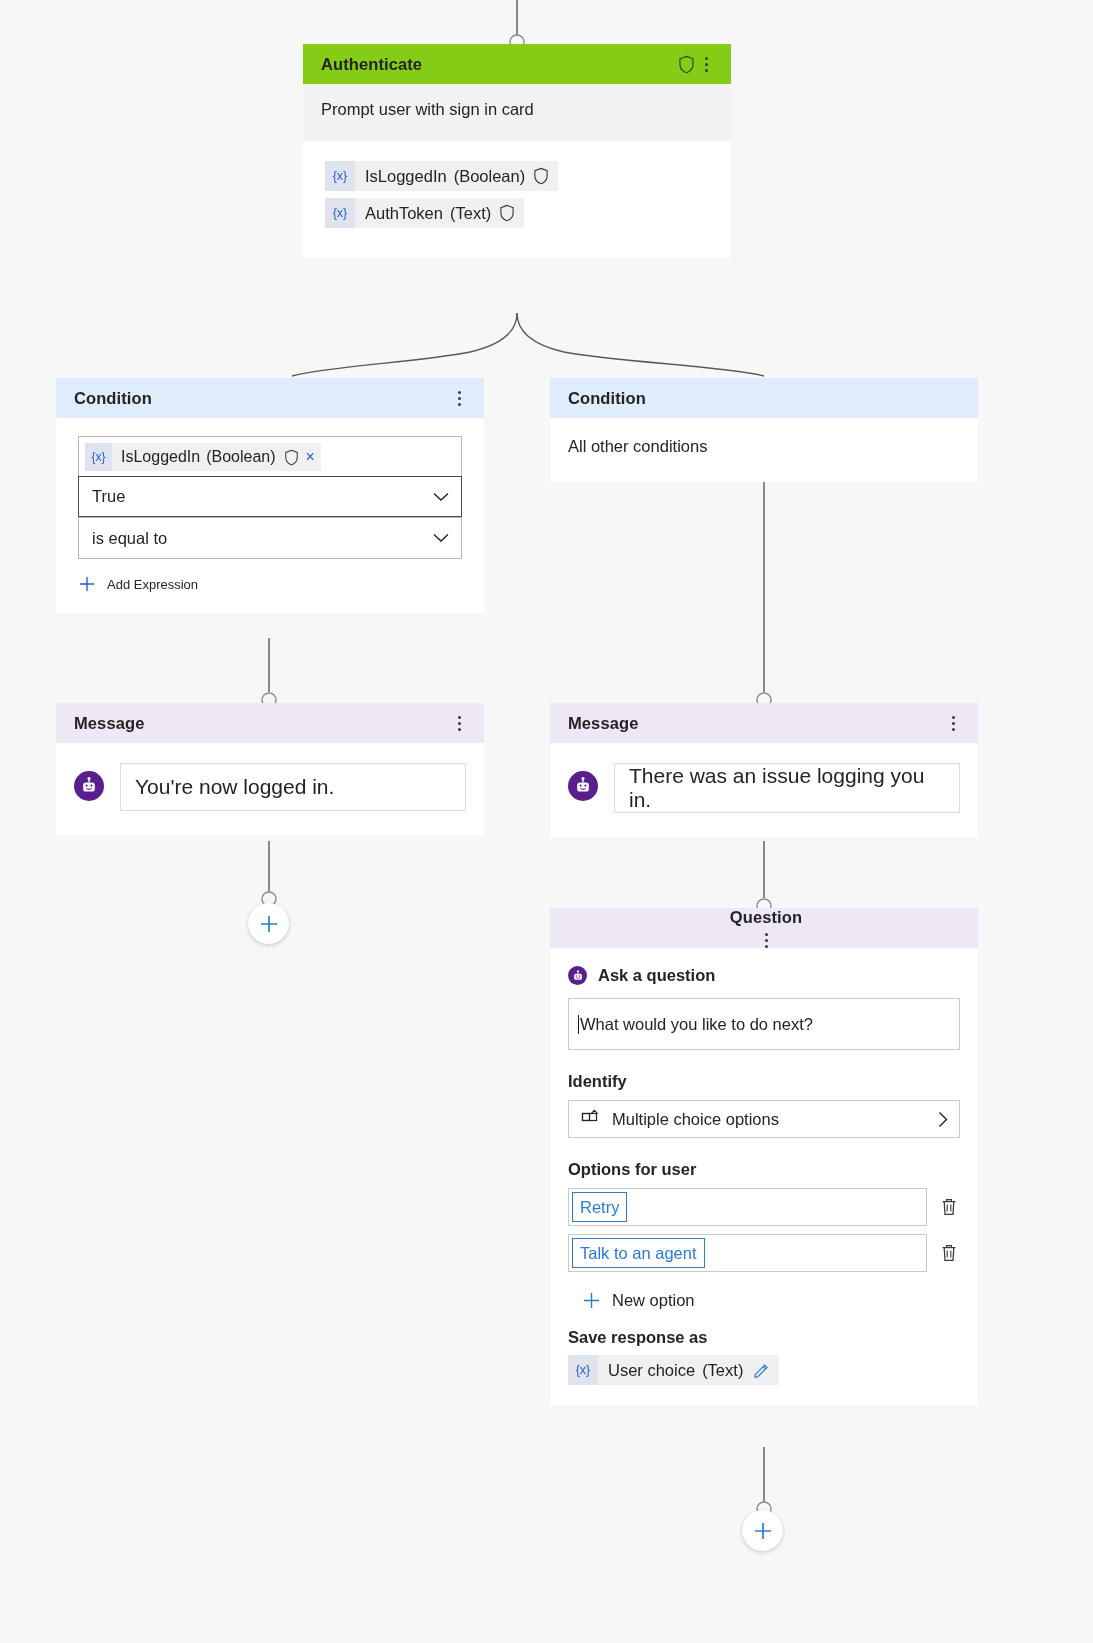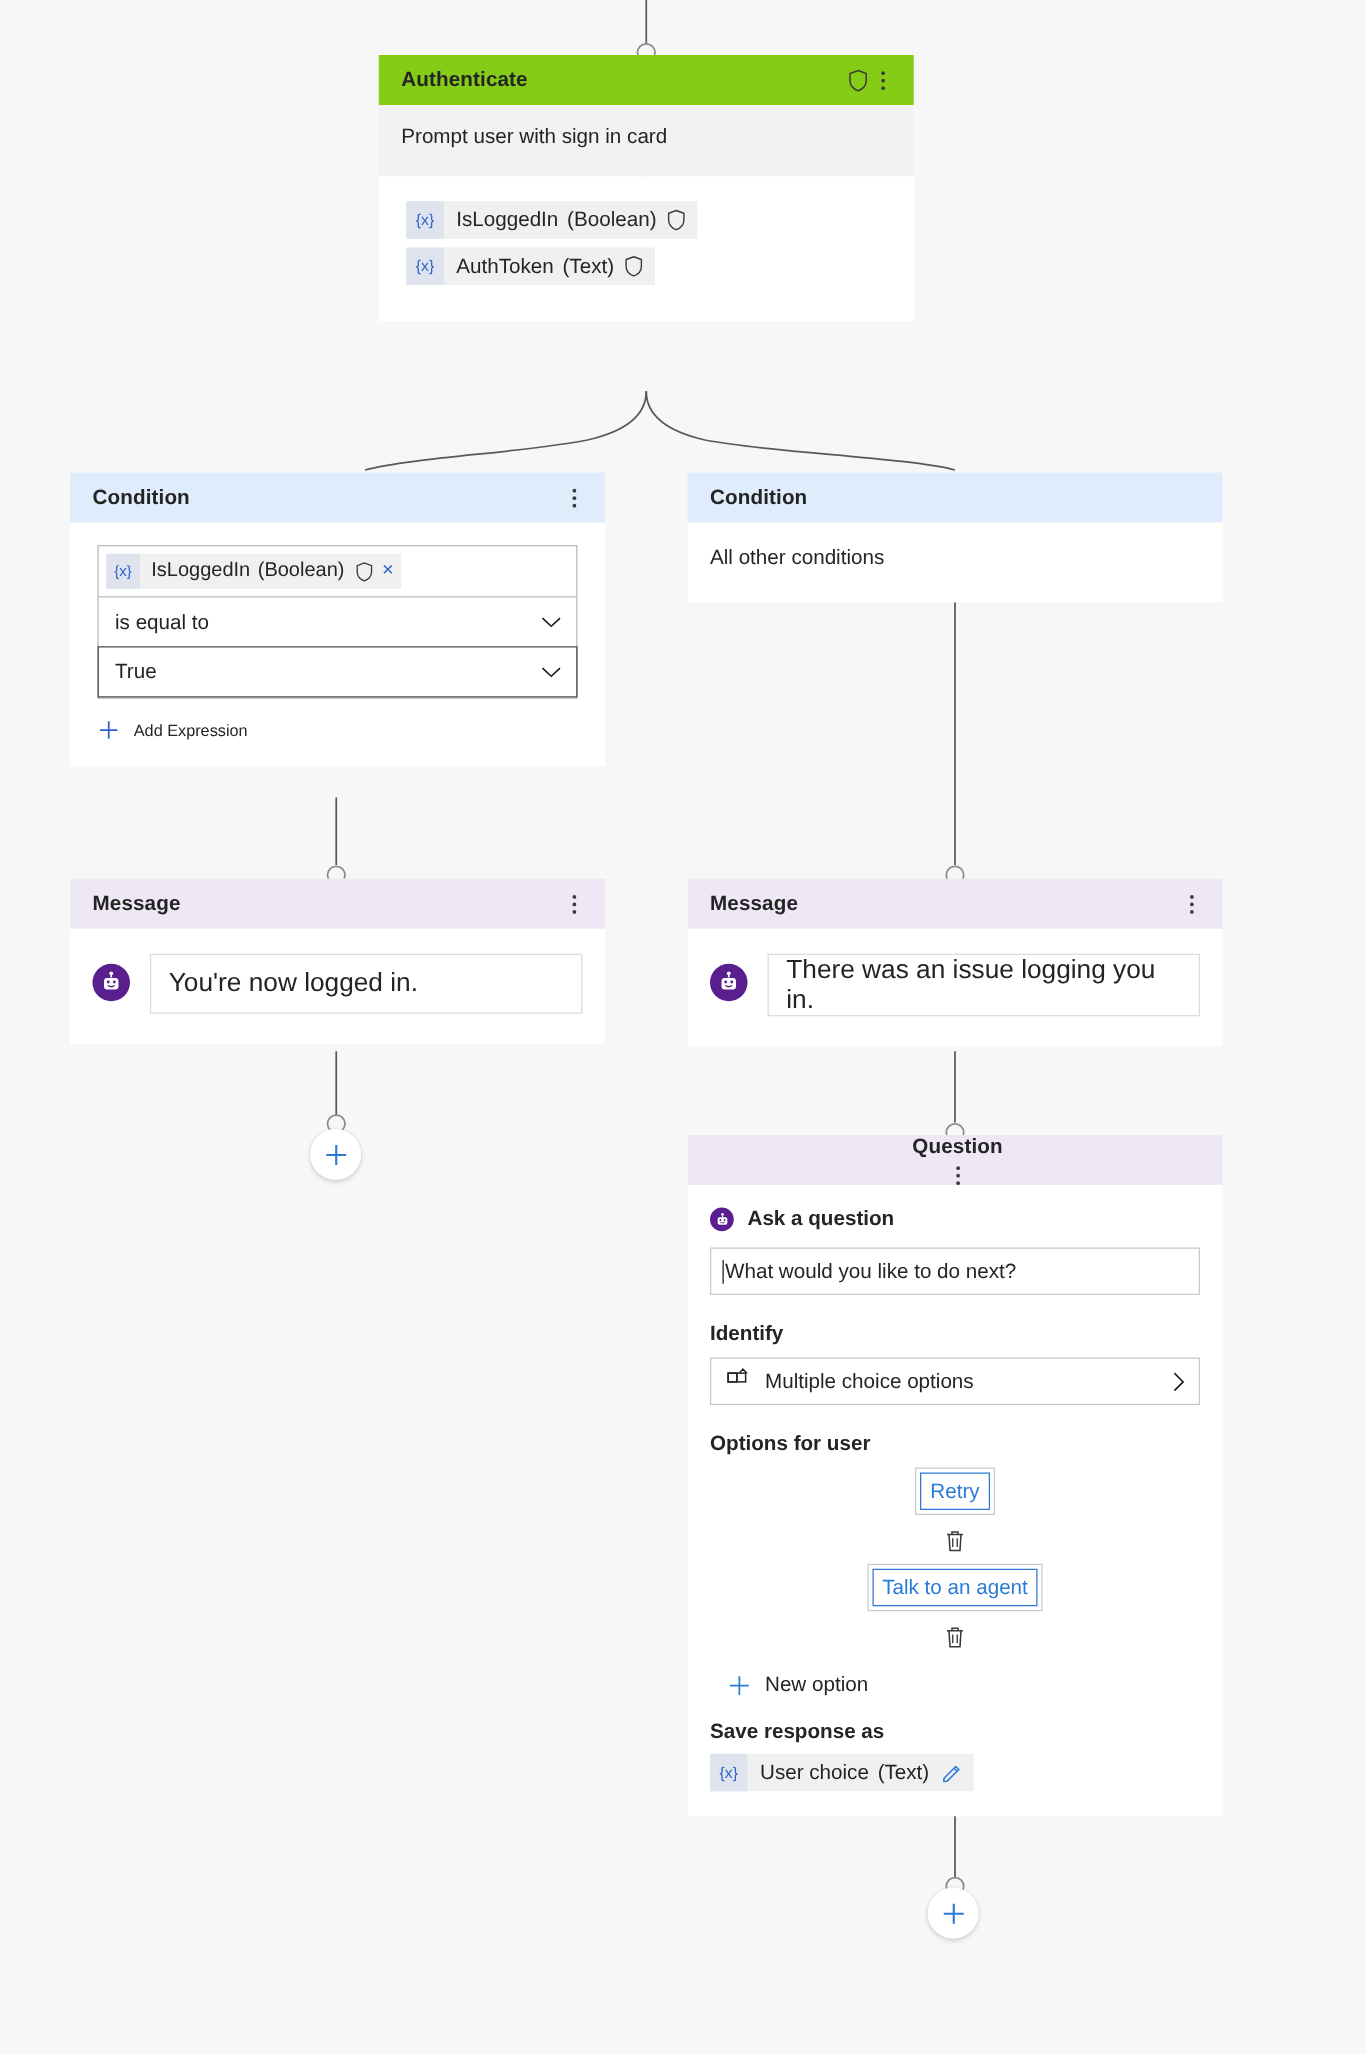--- a/index.html
+++ b/index.html
@@ -108,31 +108,31 @@
   #question { left: 550px; top: 908px; width: 428px; }
   #question .node-hdr { background: #eee7f5; flex-direction: column; }
   .q-body { padding: 18px 18px 20px 18px; }
   .q-askrow { display: flex; align-items: center; gap: 11px; margin-bottom: 13px; }
   .q-askrow .ask-label { font-size: 16.5px; font-weight: 700; }
   .q-dot {
     width: 19px; height: 19px; border-radius: 50%; background: #5a1f8f;
     display: flex; align-items: center; justify-content: center; flex: 0 0 auto;
   }
   .q-input {
-    border: 1px solid #c9c9c9; background: #fff; height: 38px;
+    border: 1px solid #c9c9c9; background: #fff; height: 52px;
     display: flex; align-items: center; padding: 0 9px; font-size: 16.5px; position: relative;
   }
   .caret { width: 1px; height: 19px; background: #1b1b1b; margin-right: 1px; }
   .q-sub { font-size: 16.5px; font-weight: 700; margin: 22px 0 9px 0; }
   .q-select {
     border: 1px solid #c9c9c9; background: #fff; height: 38px;
     display: flex; align-items: center; padding: 0 10px 0 12px; font-size: 16.5px; gap: 12px; justify-content: center;
   }
   .q-select .sel-txt { flex: 1 1 auto; }
-  .opt-row { display: flex; align-items: center; gap: 11px; margin-bottom: 8px; flex-direction: column; }
+  .opt-row { display: flex; align-items: center; gap: 11px; margin-bottom: 8px; }
   .opt-field {
     flex: 1 1 auto; border: 1px solid #c9c9c9; background: #fff; height: 38px;
     display: flex; align-items: center; padding: 0 3px;
   }
   .opt-pill {
     border: 1.5px solid #2a7bd6; color: #2a7bd6; background: #fff;
     height: 30px; display: inline-flex; align-items: center; padding: 0 7px;
     font-size: 16.5px; white-space: nowrap;
   }
   .trash { width: 22px; flex: 0 0 auto; display: flex; align-items: center; justify-content: center; }
@@ -248,30 +248,30 @@
             <span class="vname">IsLoggedIn</span>
             <span class="vtype">(Boolean)</span>
             <span class="shield">
               <svg width="15" height="17" viewBox="0 0 17 19">
                   <path d="M8.5 1.4 L15 3.8 V9.4 C15 13.4 12.2 16.3 8.5 17.7 C4.8 16.3 2 13.4 2 9.4 V3.8 Z" fill="none" stroke="#3a3a3a" stroke-width="1.2"></path>
                 </svg>
             </span>
             <span class="chip-x">×</span>
           </span>
         </div>
-        <div class="sel-row">
-          <span>is equal to</span>
+        <div class="sel-row boxed">
+          <span>True</span>
           <span class="chev">
             <svg width="16" height="10" viewBox="0 0 16 10">
                 <path d="M1 1.5 L8 8 L15 1.5" fill="none" stroke="#1b1b1b" stroke-width="1.3"></path>
               </svg>
           </span>
         </div>
-        <div class="sel-row boxed">
-          <span>True</span>
+        <div class="sel-row">
+          <span>is equal to</span>
           <span class="chev">
             <svg width="16" height="10" viewBox="0 0 16 10">
                 <path d="M1 1.5 L8 8 L15 1.5" fill="none" stroke="#1b1b1b" stroke-width="1.3"></path>
               </svg>
           </span>
         </div>
       </div>
       <div class="add-expr">
         <span class="plus-blue">
           <svg width="18" height="18" viewBox="0 0 18 18">

